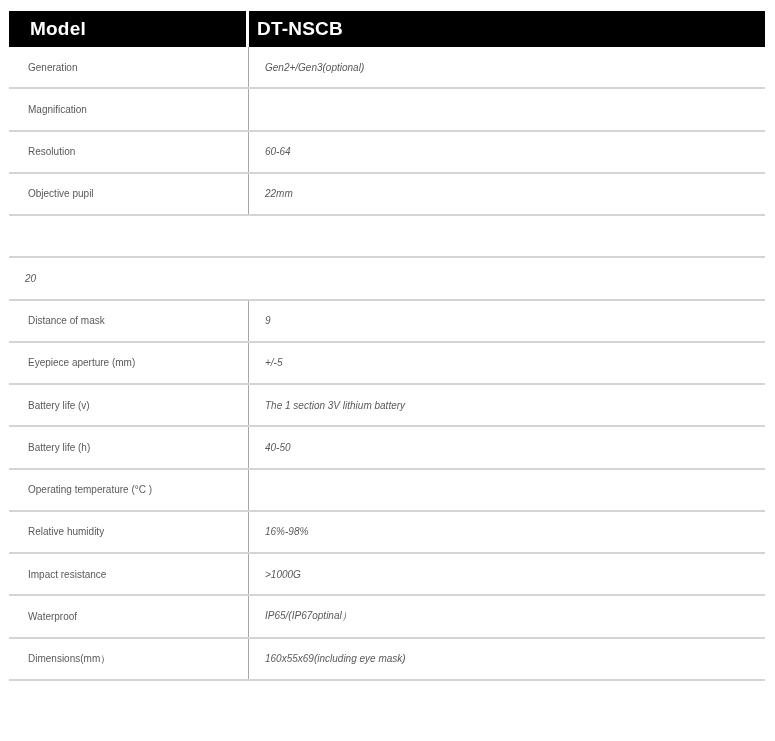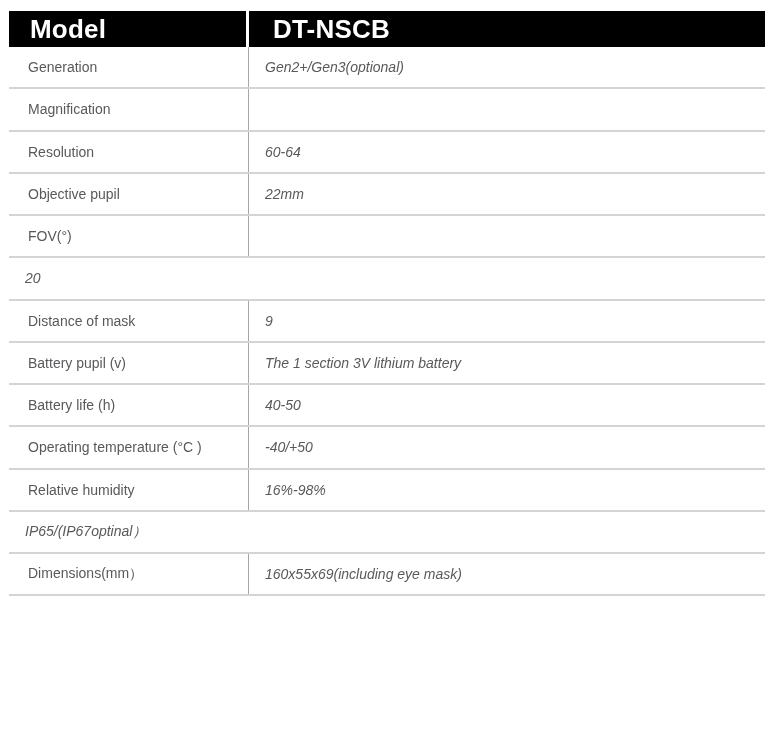--- a/index.html
+++ b/index.html
@@ -17,43 +17,43 @@
     width: 756px;
   }
   .header-row {
     display: flex;
     height: 36px;
   }
   .hcell {
     background: #000000;
     color: #ffffff;
     font-weight: bold;
-    font-size: 26px;
+    font-size: 19px;
     display: flex;
     align-items: center;
     letter-spacing: 0.2px;
   }
   .hcell.model {
     width: 237px;
     padding-left: 21px;
     margin-right: 3px;
   }
   .hcell.value {
     flex: 1;
-    padding-left: 24px;
+    padding-left: 8px;
   }
   .row {
     display: flex;
     height: 42.25px;
     border-bottom: 2px solid #d4d4d4;
   }
   .cell {
     display: flex;
     align-items: center;
-    font-size: 14px;
+    font-size: 10px;
     color: #58595b;
   }
   .cell.label {
     width: 240px;
     padding-left: 19px;
     border-right: 1px solid #a6a6a6;
   }
   .cell.value {
     flex: 1;
     padding-left: 16px;
@@ -78,46 +78,53 @@
       </div>
       <div class="row">
         <div class="cell label">Resolution</div>
         <div class="cell value">60-64</div>
       </div>
       <div class="row">
         <div class="cell label">Objective pupil</div>
         <div class="cell value">22mm</div>
       </div>
       <div class="row">
-        <div class="cell label">FOV(°)</div>
       </div>
       <div class="row">
         <div class="cell value">20</div>
       </div>
       <div class="row">
         <div class="cell label">Distance of mask</div>
         <div class="cell value">9</div>
       </div>
       <div class="row">
-        <div class="cell label">Battery pupil (v)</div>
+        <div class="cell label">Eyepiece aperture (mm)</div>
+        <div class="cell value">+/-5</div>
+      </div>
+      <div class="row">
+        <div class="cell label">Battery life (v)</div>
         <div class="cell value">The 1 section 3V lithium battery</div>
       </div>
       <div class="row">
         <div class="cell label">Battery life (h)</div>
         <div class="cell value">40-50</div>
       </div>
       <div class="row">
         <div class="cell label">Operating temperature (°C )</div>
-        <div class="cell value">-40/+50</div>
       </div>
       <div class="row">
         <div class="cell label">Relative humidity</div>
         <div class="cell value">16%-98%</div>
       </div>
       <div class="row">
+        <div class="cell label">Impact resistance</div>
+        <div class="cell value">&gt;1000G</div>
+      </div>
+      <div class="row">
+        <div class="cell label">Waterproof</div>
         <div class="cell value">IP65/(IP67optinal）</div>
       </div>
       <div class="row">
         <div class="cell label">Dimensions(mm）</div>
         <div class="cell value">160x55x69(including eye mask)</div>
       </div>
     </div>
 </div>
 
 </body></html>

